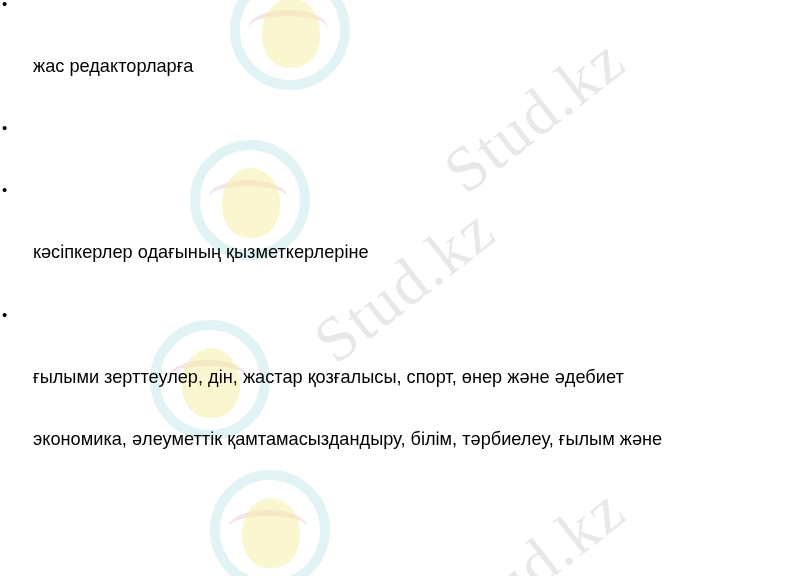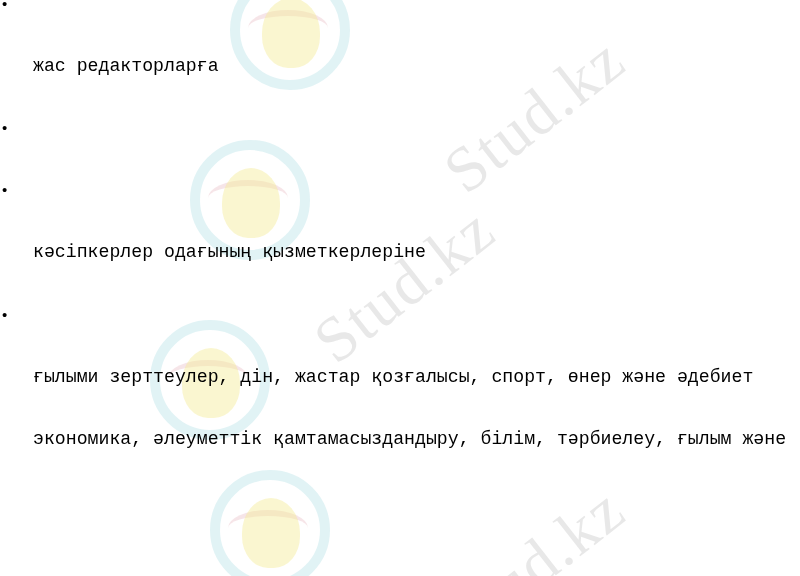--- a/index.html
+++ b/index.html
@@ -45,21 +45,21 @@
       position: relative;
       padding-left: 33px;
       font-size: 18.2px;
       line-height: 20.7px;
       white-space: pre;
     }
     ul.content li .bullet {
       position: absolute; left: 2px; top: 0;
       font-size: 15px;
     }
-    ul.content li .line { display: block; font-family: Liberation Mono, monospace; }
+    ul.content li .line { display: block; }
   </style>
 </head>
 <body>
 
 <div class="watermarks">
   <div class="wm-logo" style="left:230px; top:-30px;"></div>
   <div class="wm-logo" style="left:190px; top:140px;"></div>
   <div class="wm-logo" style="left:150px; top:320px;"></div>
   <div class="wm-logo" style="left:210px; top:470px;"></div>
   <div class="wm-text" style="left:430px; top:150px;">Stud.kz</div>

